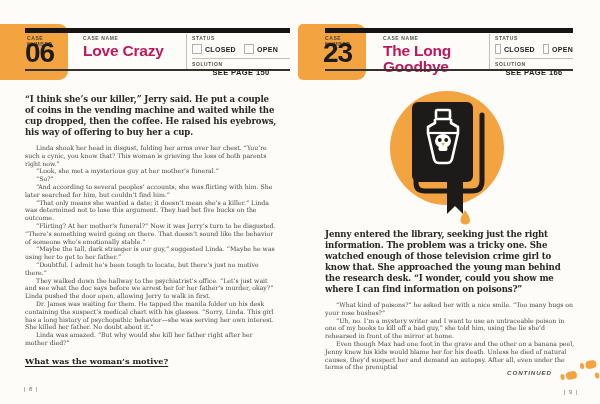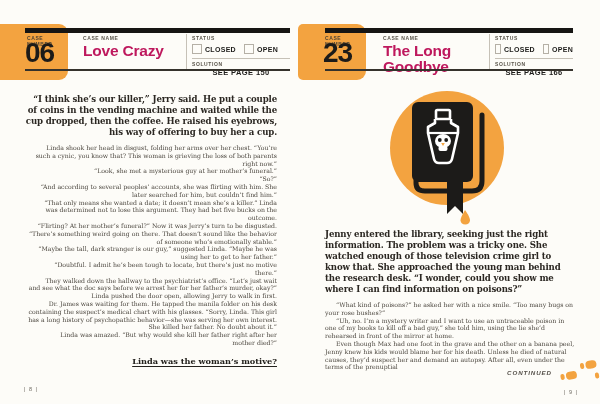--- a/index.html
+++ b/index.html
@@ -33,21 +33,21 @@
   .check-row{display:flex;align-items:center;margin-top:3px;}
   .checkbox{width:8px;height:8px;border:1px solid #B5B0A6;background:#FDFCF8;
             display:inline-block;margin-right:3px;}
   .check-label{font-size:7px;font-weight:700;letter-spacing:.3px;color:#1C1B19;}
   .check-label.first{margin-right:8px;}
   .status-rule{border-top:1px solid #C6C1B7;margin-top:3.5px;padding-top:2px;}
   .solution{margin-top:1.5px;font-size:7.5px;font-weight:700;letter-spacing:.4px;color:#1C1B19;text-align:center;}
 
   
   .flow{position:absolute;left:25px;width:252px;}
-  .page.left .flow{top:86px;text-align:right;}
+  .page.left .flow{top:86px;}
   .page.right .flow{top:221px;}
   .lead{font-family:"DejaVu Serif",serif;font-weight:700;font-size:8.6px;line-height:11px;
         letter-spacing:-.15px;color:#2B2722;}
   .bodytext{margin-top:6px;font-family:"DejaVu Serif",serif;font-size:6.2px;line-height:7.8px;
             color:#4A453D;}
   .bodytext p{margin:0;text-indent:11px;}
   .question{margin-top:9px;font-family:"DejaVu Serif",serif;font-size:8.2px;font-weight:700;
             color:#23211D;text-decoration:underline;text-underline-offset:1.5px;}
   .pagenum{position:absolute;font-size:5.5px;letter-spacing:1px;color:#6E6A62;}
   .page.left .pagenum{left:24px;top:378px;}
@@ -96,21 +96,21 @@
         <p>“So?”</p>
         <p>“And according to several peoples’ accounts, she was flirting with him. She later searched for him, but couldn’t find him.”</p>
         <p>“That only means she wanted a date; it doesn’t mean she’s a killer.” Linda was determined not to lose this argument. They had bet five bucks on the outcome.</p>
         <p>“Flirting? At her mother’s funeral?” Now it was Jerry’s turn to be disgusted. “There’s something weird going on there. That doesn’t sound like the behavior of someone who’s emotionally stable.”</p>
         <p>“Maybe the tall, dark stranger is our guy,” suggested Linda. “Maybe he was using her to get to her father.”</p>
         <p>“Doubtful. I admit he’s been tough to locate, but there’s just no motive there.”</p>
         <p>They walked down the hallway to the psychiatrist’s office. “Let’s just wait and see what the doc says before we arrest her for her father’s murder, okay?” Linda pushed the door open, allowing Jerry to walk in first.</p>
         <p>Dr. James was waiting for them. He tapped the manila folder on his desk containing the suspect’s medical chart with his glasses. “Sorry, Linda. This girl has a long history of psychopathic behavior—she was serving her own interest. She killed her father. No doubt about it.”</p>
         <p>Linda was amazed. “But why would she kill her father right after her mother died?”</p>
       </div>
-      <div class="question">Linda was the woman’s motive?</div>
+      <div class="question">What was the woman’s motive?</div>
     </div>
     <div class="pagenum">| 8 |</div>
   </div>
 
   <div class="page right">
     <div class="tab">
       <div class="tab-label">CASE NUMBER</div>
       <div class="tab-number">23</div>
     </div>
     <div class="topbar"></div>

